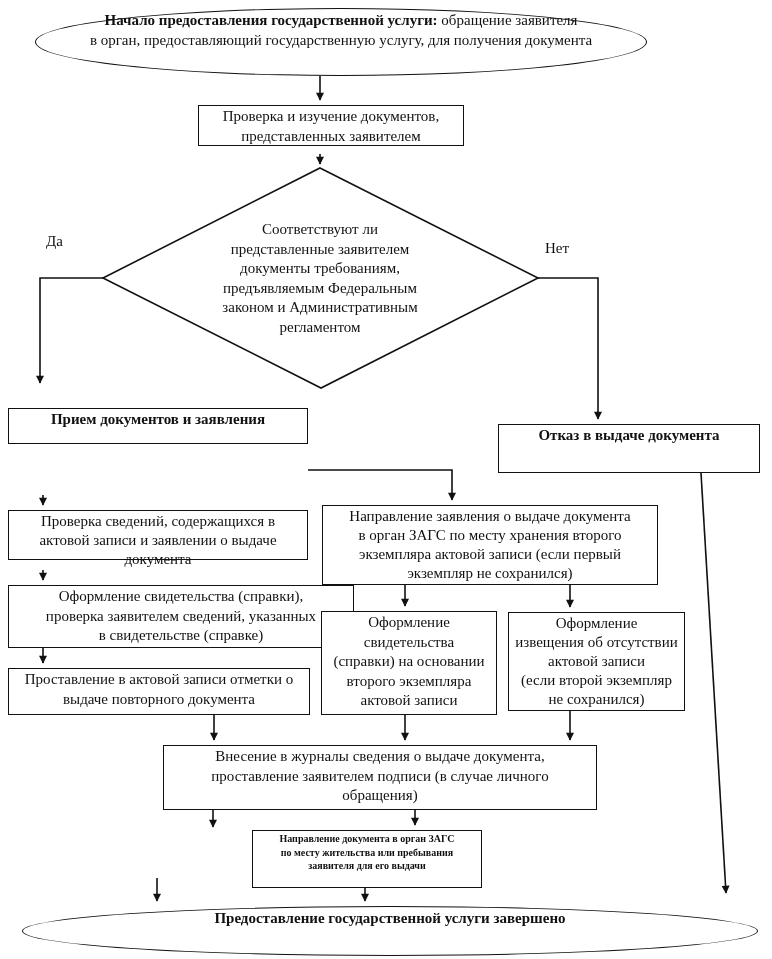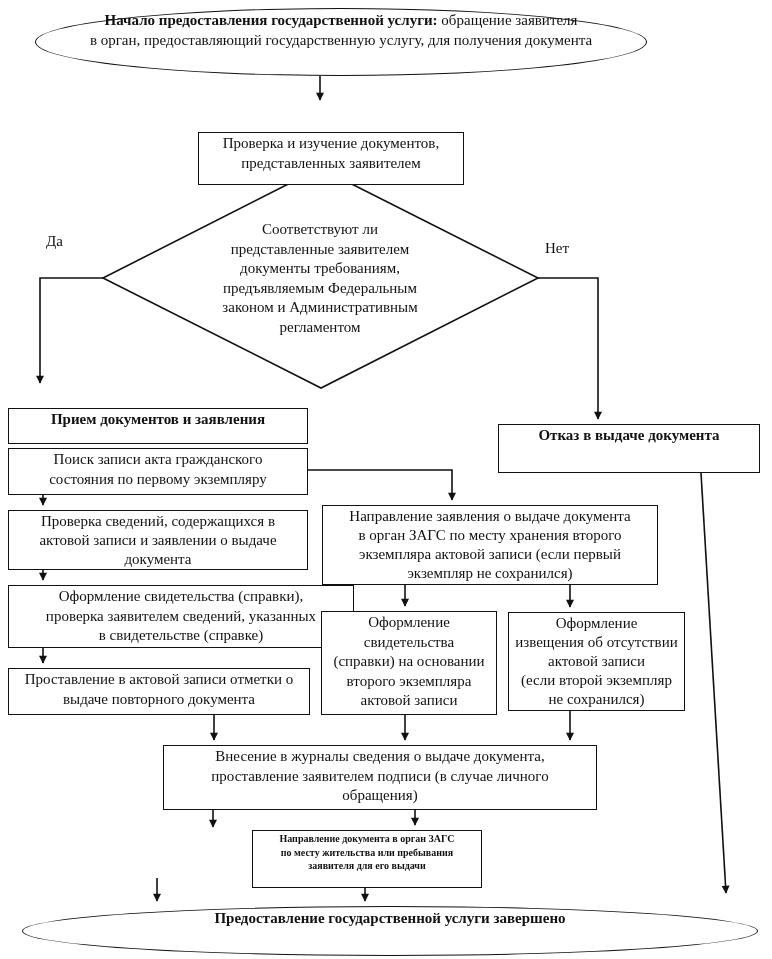--- a/index.html
+++ b/index.html
@@ -55,39 +55,37 @@
       <polyline points="157,878 157,901" class="wire" marker-end="url(#arrow)"></polyline>
       <polyline points="365,888 365,901" class="wire" marker-end="url(#arrow)"></polyline>
       <polyline points="701,473 726,893" class="wire" marker-end="url(#arrow)"></polyline>
     </svg>
 
   <div class="node ellipse" style="left:35px; top:8px; width:612px; height:68px;">
     <div><span class="bold">Начало предоставления государственной услуги:</span><span> обращение заявителя
 в орган, предоставляющий государственную услугу, для получения документа</span></div>
   </div>
 
-  <div class="node" style="left:198px; top:105px; width:266px; height:53px;margin-top:27px;">Проверка и изучение документов,
+  <div class="node" style="left:198px; top:105px; width:266px; height:41px;">Проверка и изучение документов,
 представленных заявителем</div>
 
   <div class="node plain" style="left:197px; top:219px; width:246px; height:120px;">Соответствуют ли
 представленные заявителем
 документы требованиям,
 предъявляемым Федеральным
 законом и Административным
 регламентом</div>
 
   <div class="edge-label" style="left:46px; top:233px;">Да</div>
   <div class="edge-label" style="left:545px; top:240px;">Нет</div>
 
   <div class="node bold" style="left:8px; top:408px; width:300px; height:36px;">Прием документов и заявления</div>
 
-  <div class="node" style="left:8px; top:448px; width:300px; height:47px;">Поиск записи акта гражданского
-состояния по первому экземпляру</div>
 
-  <div class="node lh19" style="left:8px; top:510px; width:300px; height:60px;">Проверка сведений, содержащихся в
+  <div class="node lh19" style="left:8px; top:510px; width:300px; height:50px;">Проверка сведений, содержащихся в
 актовой записи и заявлении о выдаче
 документа</div>
 
   <div class="node" style="left:8px; top:585px; width:346px; height:63px;">Оформление свидетельства (справки),
 проверка заявителем сведений, указанных
 в свидетельстве (справке)</div>
 
   <div class="node" style="left:8px; top:668px; width:302px; height:47px;">Проставление в актовой записи отметки о
 выдаче повторного документа</div>
 

